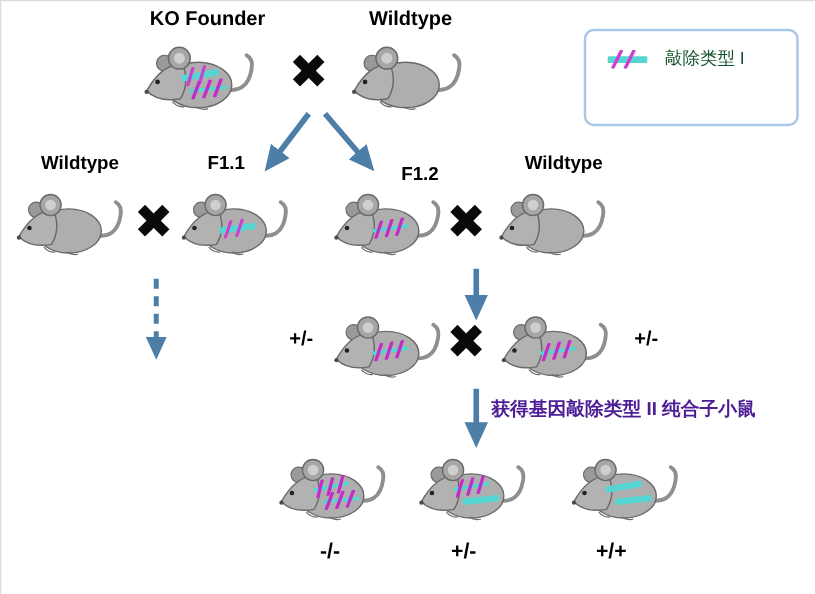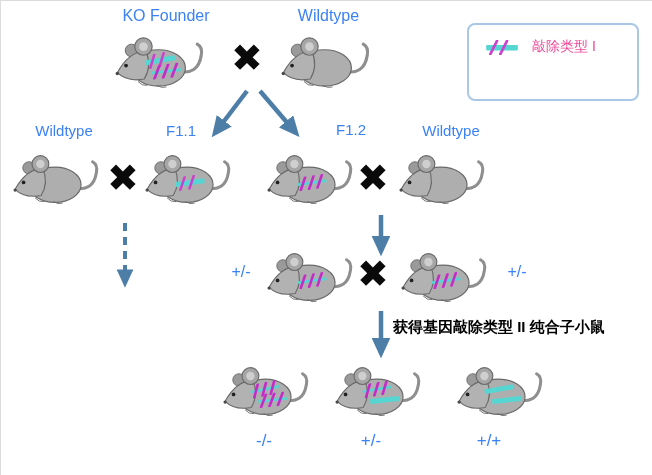--- a/index.html
+++ b/index.html
@@ -7,25 +7,25 @@
     position:relative;
     width:652px;height:475px;
     background:#ffffff;
     border:1px solid #dcdcdc;
     font-family:"Liberation Sans","DejaVu Sans",sans-serif;
     color:#111;
     overflow:hidden;
   }
   .lbl{
     position:absolute;
-    font-weight:normal;
+    font-weight:bold;
     font-size:15px;
     text-align:center;
     white-space:nowrap;
-    color:#3b82f6;
+    color:#000000;
   }
   .lbl.big{font-size:16px;}
   .cross{
     position:absolute;
     font-size:38px;
     font-weight:bold;
     color:#0a0a0a;
     line-height:1;
     text-align:center;
   }
@@ -38,28 +38,28 @@
     border:2px solid #a9c7e6;
     border-radius:8px;
     background:#ffffff;
     box-sizing:border-box;
     padding:13px 12px;
     display:flex;
     flex-direction:column;
     justify-content:space-between;
   }
   .legend-row{display:flex;align-items:center;gap:9px;}
-  .legend-row .txt{font-size:14px;color:#ec4899;}
+  .legend-row .txt{font-size:14px;color:#14532d;}
   .caption{
     position:absolute;
     left:392px;top:317px;
     width:256px;
     font-size:15px;
     font-weight:bold;
-    color:#000000;
+    color:#4c1d95;
   }
 </style>
 </head>
 <body>
 
 <svg width="0" height="0" style="position:absolute" aria-hidden="true">
   <defs>
     <symbol id="mouse-body" viewBox="0 0 120 85">
       <path d="M84,54 Q110,60 114,34 Q116,24 109,20" fill="none" stroke="#8f8f8f" stroke-width="4" stroke-linecap="round"></path>
       <ellipse cx="60" cy="50" rx="34" ry="23" fill="#aeaeae" stroke="#6a6a6a" stroke-width="1.5"></ellipse>
@@ -117,21 +117,21 @@
     <div class="legend-row">
       <svg width="42" height="15" viewBox="0 0 40 18">
         <use href="#mark-ko1"></use>
       </svg>
       <span class="txt">敲除类型 I</span>
     </div>
   </div>
 
   <div class="lbl" style="left:18px;top:121px;width:90px;">Wildtype</div>
   <div class="lbl" style="left:150px;top:121px;width:60px;">F1.1</div>
-  <div class="lbl" style="left:305px;top:120px;width:60px;text-align:right;">F1.2</div>
+  <div class="lbl" style="left:305px;top:130px;width:60px;">F1.2</div>
   <div class="lbl" style="left:405px;top:121px;width:90px;">Wildtype</div>
 
   <svg class="mouse" style="left:8px;top:144px;" width="92" height="68" viewBox="0 0 120 85">
     <use href="#mouse-body"></use>
   </svg>
   <div class="cross" style="left:100px;top:158px;width:44px;">✖</div>
   <svg class="mouse" style="left:140px;top:144px;" width="92" height="68" viewBox="0 0 120 85">
     <use href="#mouse-body"></use>
     <use href="#mark-ko1" x="44" y="38" width="40" height="18" transform="rotate(-8 64 47)"></use>
   </svg>

